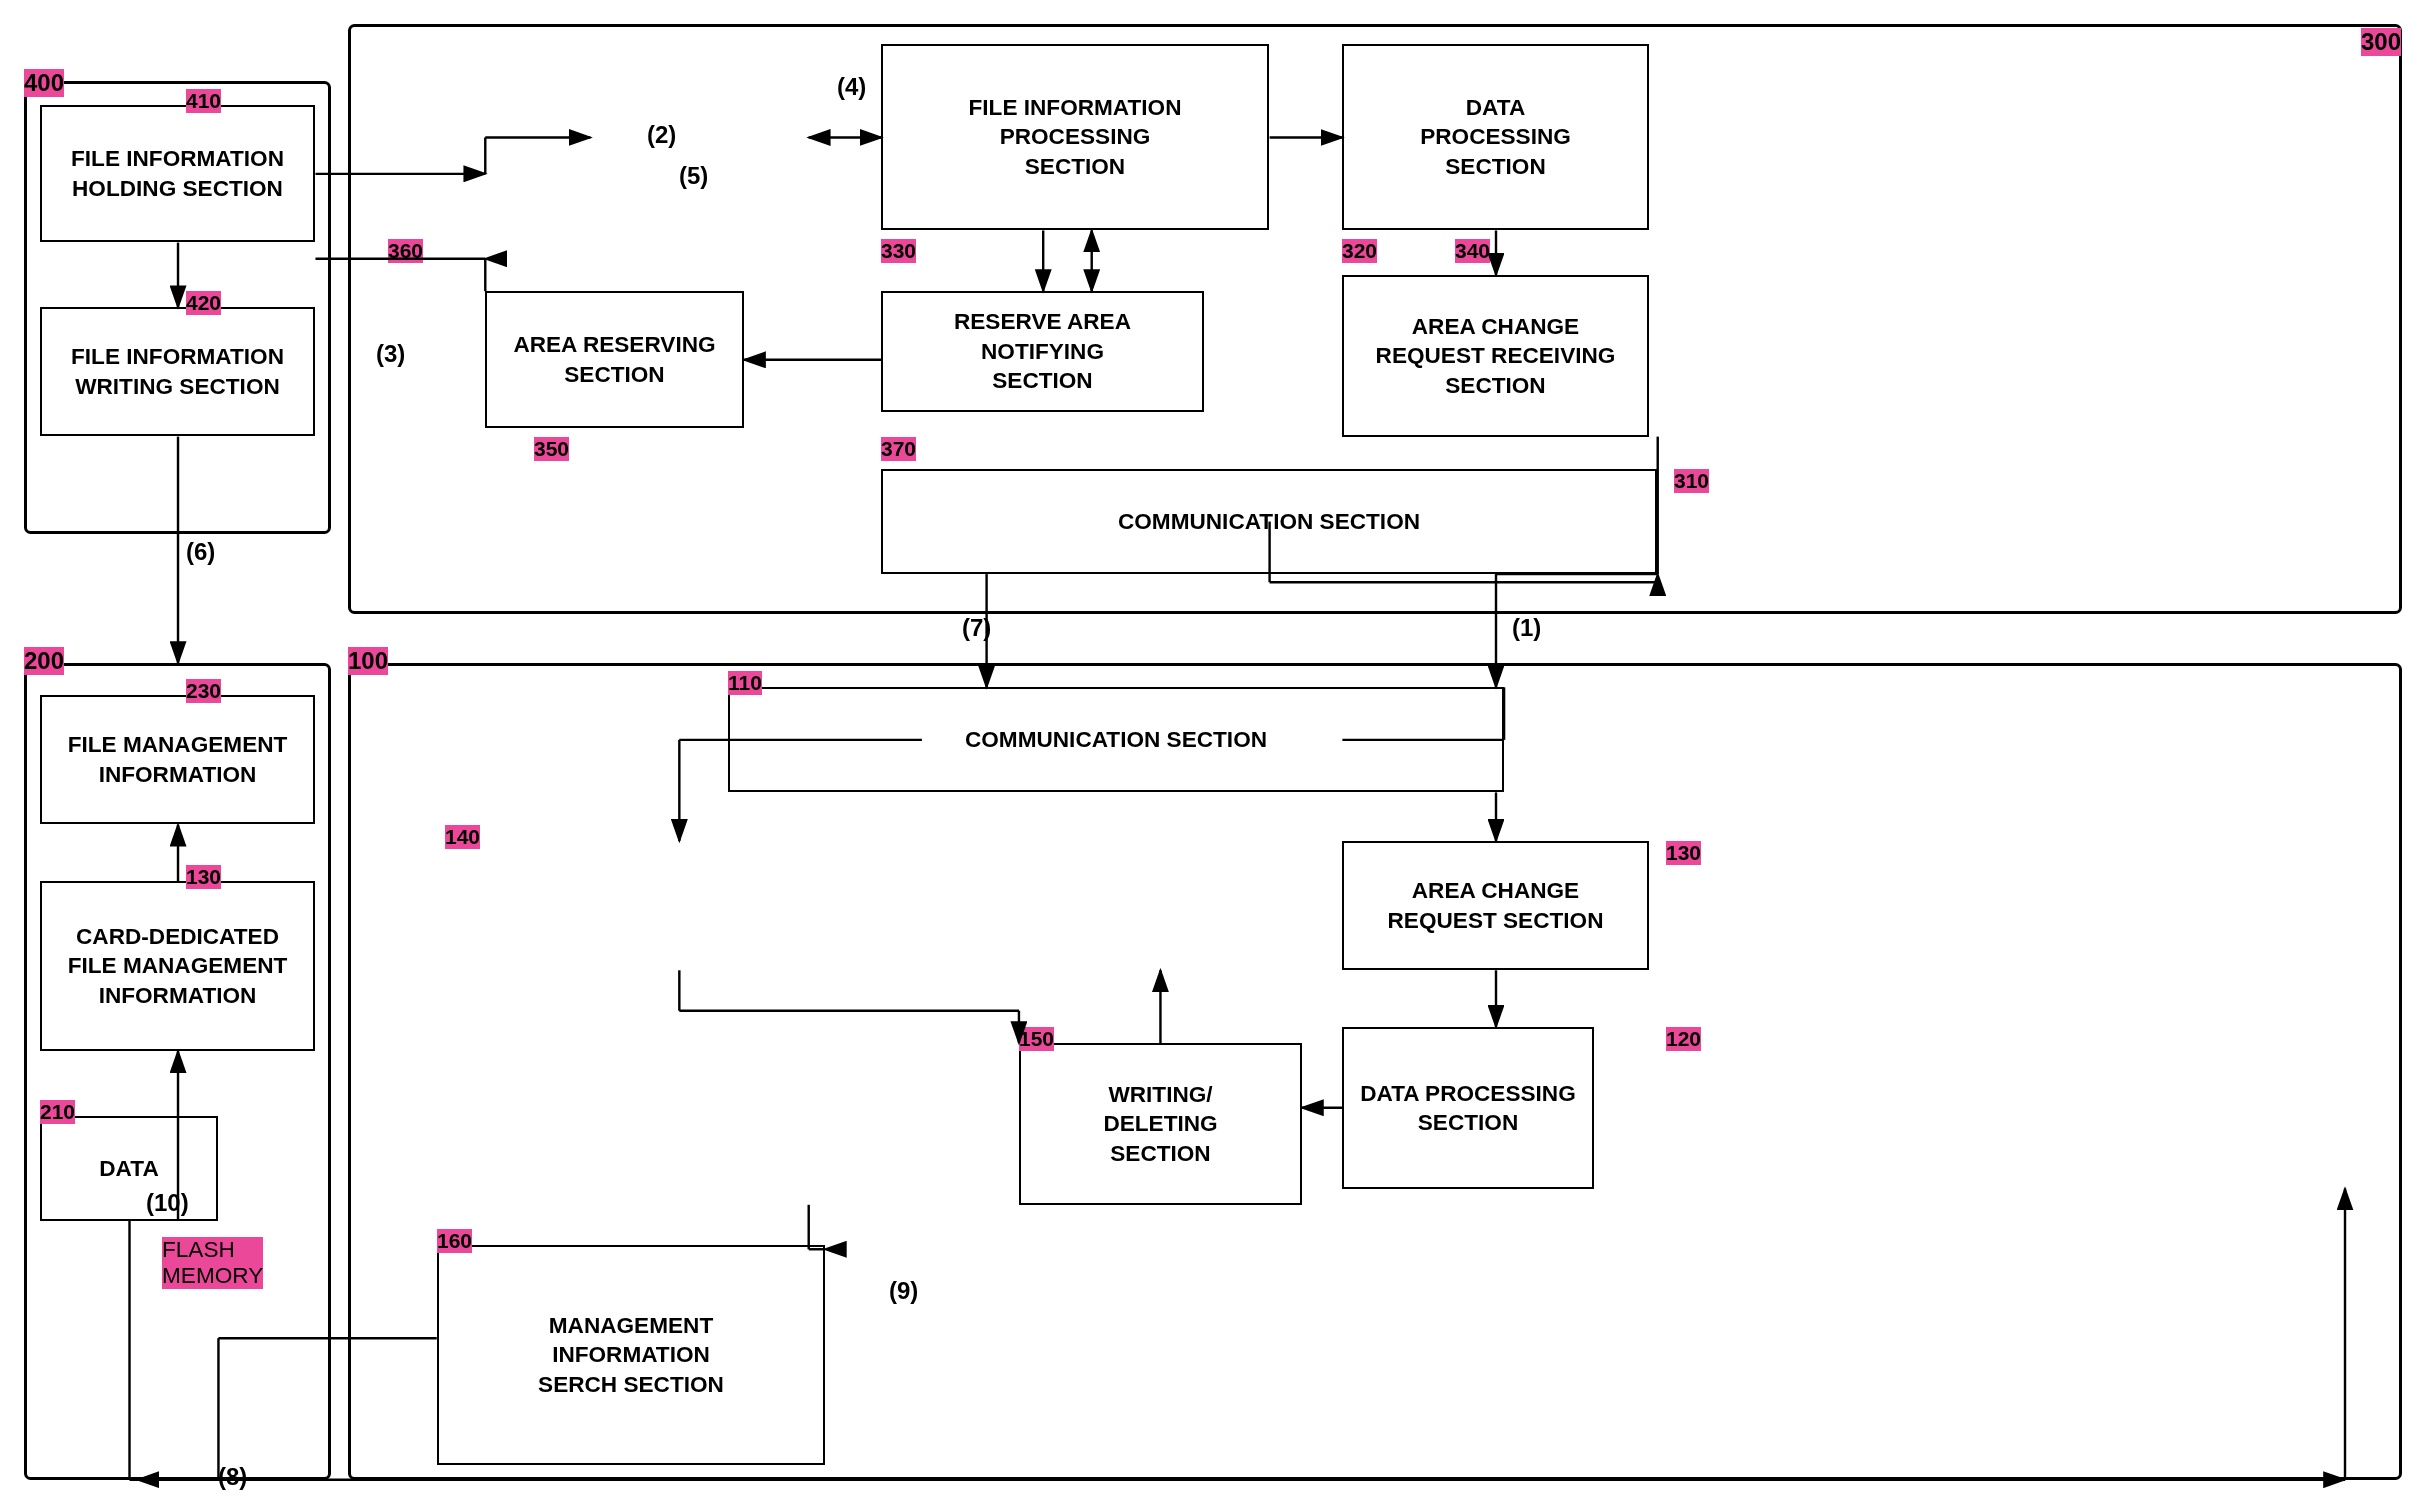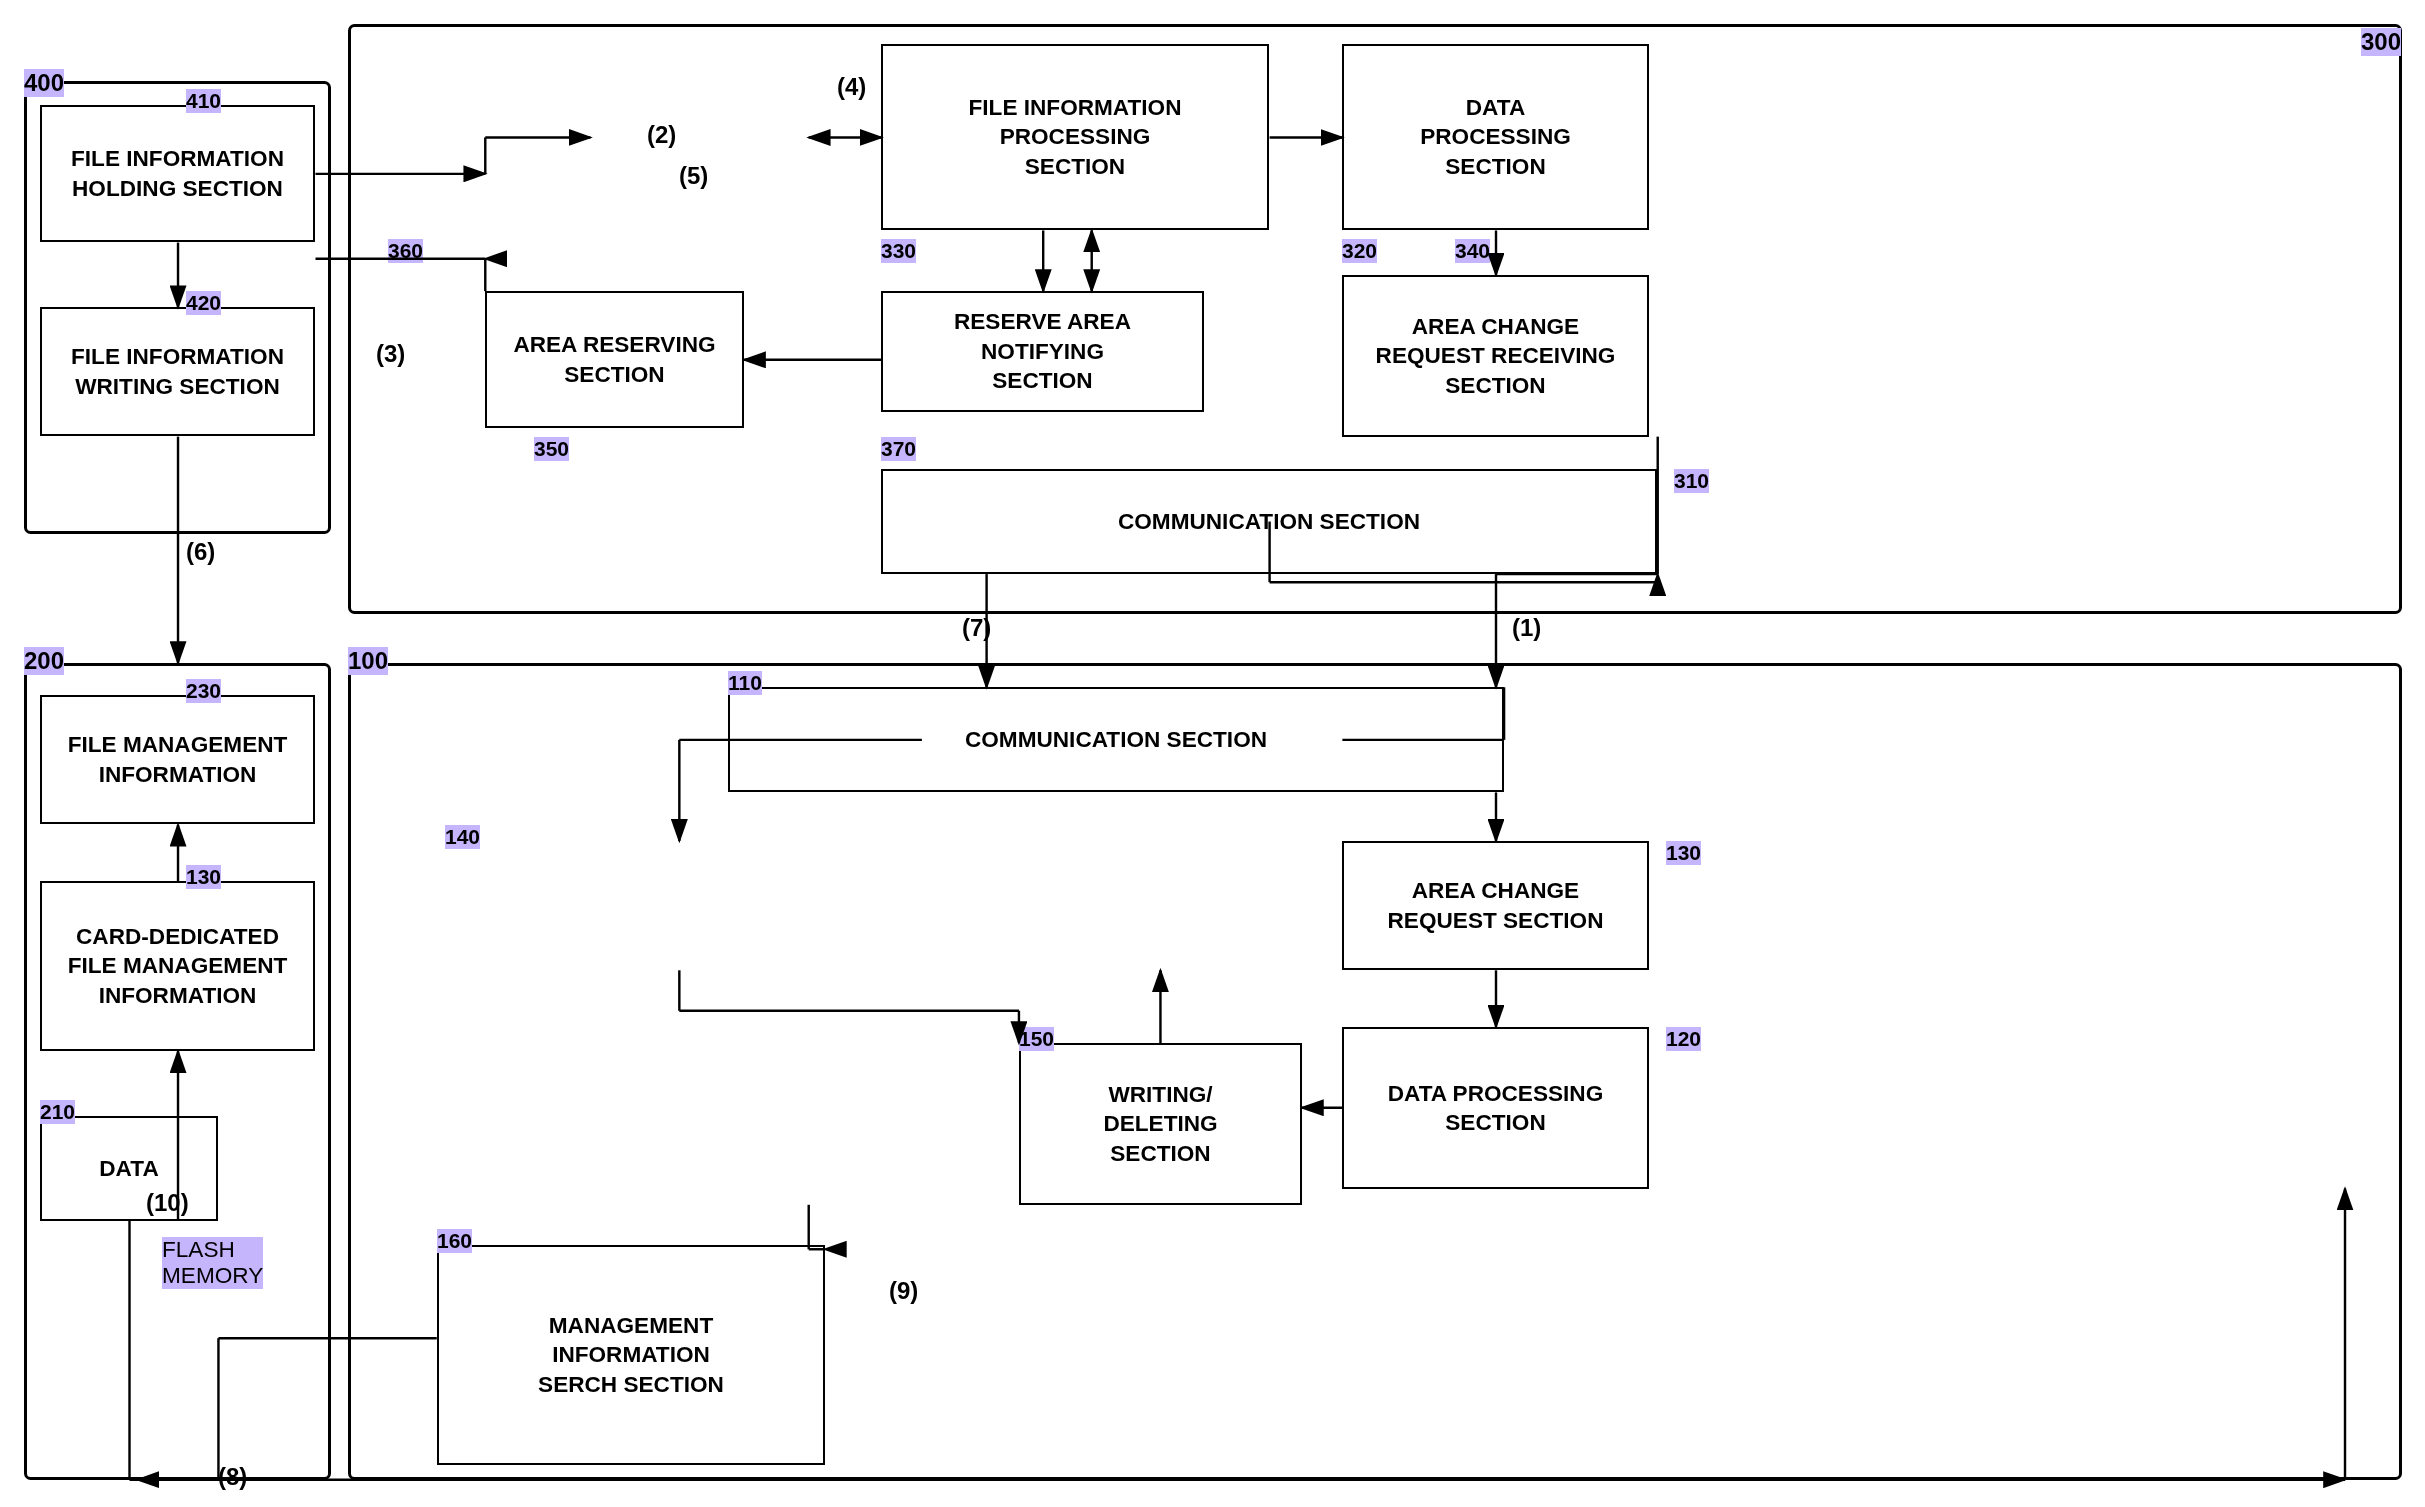--- a/index.html
+++ b/index.html
@@ -38,21 +38,21 @@
       position: absolute;
       border: 3.2px solid #000;
       background: transparent;
     }
 
     
     .label {
       position: absolute;
       font-size: 24px;
       font-weight: bold;
-      background: #c4b5fd;
+      background: #ec4899;
     }
 
     .step-label {
       position: absolute;
       font-size: 22.6px;
       font-weight: bold;
     }
   </style>
 </head>
 <body>
@@ -127,21 +127,21 @@
   <div class="box" style="left:1342px; top:841px; width:307px; height:129px;">
     <span>AREA CHANGE<br>REQUEST SECTION</span>
   </div>
   <div class="label" style="left:1666px; top:841px; font-size:21px;">130</div>
 
   <div class="box" style="left:1019px; top:1043px; width:283px; height:162px;">
     <span>WRITING/<br>DELETING<br>SECTION</span>
   </div>
   <div class="label" style="left:1019px; top:1027px; font-size:21px;">150</div>
 
-  <div class="box" style="left:1342px; top:1027px; width:307px; height:162px;">
+  <div class="box" style="left:1342px; top:1027px; width:252px; height:162px;">
     <span>DATA PROCESSING<br>SECTION</span>
   </div>
   <div class="label" style="left:1666px; top:1027px; font-size:21px;">120</div>
 
   <div class="box" style="left:437px; top:1245px; width:388px; height:220px;">
     <span>MANAGEMENT<br>INFORMATION<br>SERCH SECTION</span>
   </div>
   <div class="label" style="left:437px; top:1229px; font-size:21px;">160</div>
 
   <div class="box" style="left:40px; top:695px; width:275px; height:129px;">

